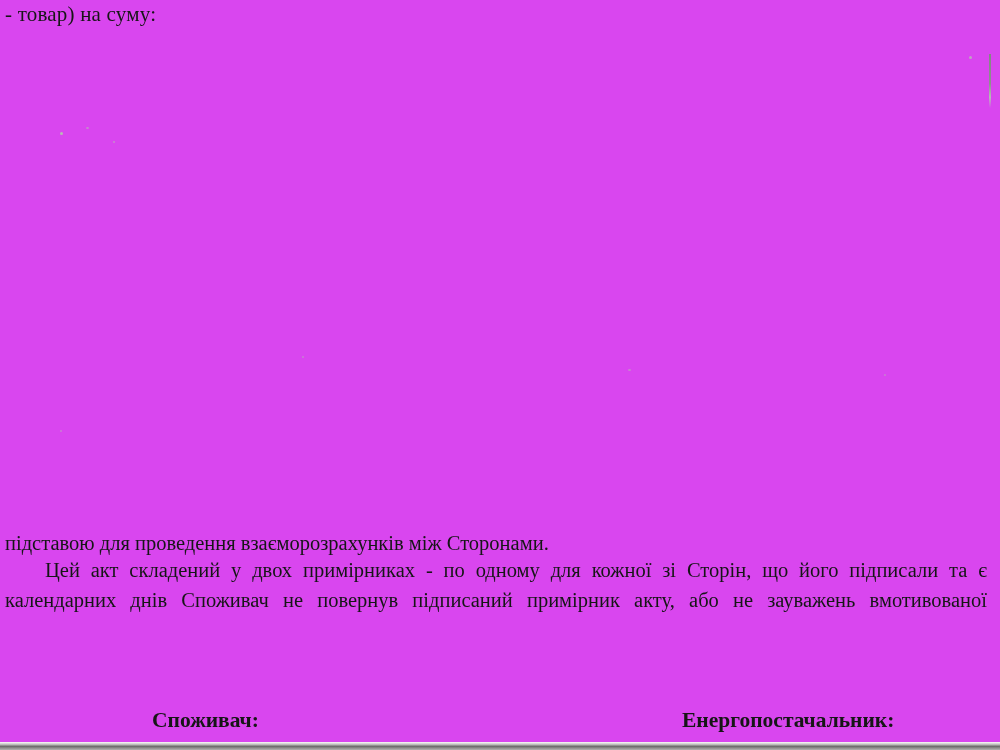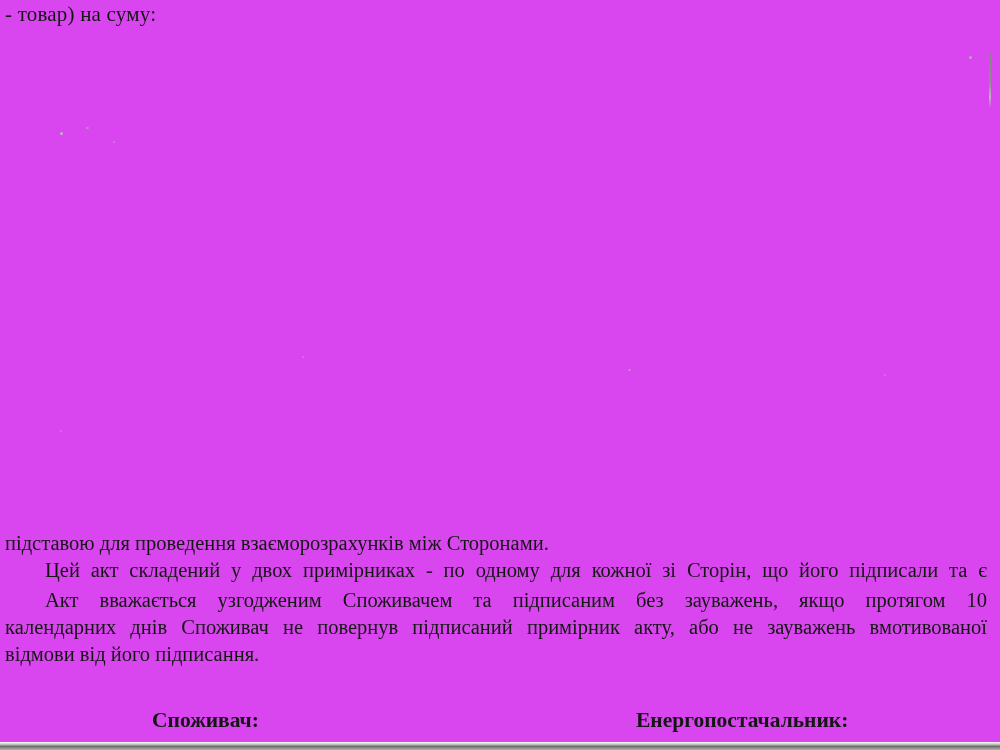--- a/index.html
+++ b/index.html
@@ -37,21 +37,21 @@
   }
   .line.indent { text-indent: 40px; }
   .sig-row { position: absolute; top: 708px; left: 0; width: 1000px; height: 30px; }
   .sig-label {
     position: absolute;
     font-weight: bold;
     font-size: 21.5px;
     white-space: nowrap;
   }
   .sig-consumer { left: 152px; }
-  .sig-supplier { left: 636px; }
+  .sig-supplier { left: 682px; }
   .scan-vline {
     position: absolute;
     left: 989px;
     top: 54px;
     width: 2px;
     height: 54px;
     background: linear-gradient(to bottom, #858585 0%, #8f8f8f 55%, #b9b9b9 80%, rgba(255,255,255,0) 100%);
   }
   .bottom-bar {
     position: absolute;
@@ -84,23 +84,21 @@
   <div class="speck" style="left:969px; top:56px;  width:3px; height:3px; opacity:.8;"></div>
 
   <div class="scan-vline"></div>
 
   <div class="text-block">
     <div class="para">
       <span class="line">підставою для проведення взаєморозрахунків між Сторонами.</span>
       <span class="line justify indent">Цей акт складений у двох примірниках - по одному для кожної зі Сторін, що його підписали та є</span>
     </div>
     <div class="para">
-      <span class="line justify indent">Акт вважається узгодженим Споживачем та підписаним без зауважень, якщо протягом 10</span>
       <span class="line justify">календарних днів Споживач не повернув підписаний примірник акту, або не зауважень вмотивованої</span>
-      <span class="line">відмови від його підписання.</span>
     </div>
   </div>
 
   <div class="sig-row">
     <span class="sig-label sig-consumer">Споживач:</span>
     <span class="sig-label sig-supplier">Енергопостачальник:</span>
   </div>
 
   <div class="bottom-bar"></div>
 

